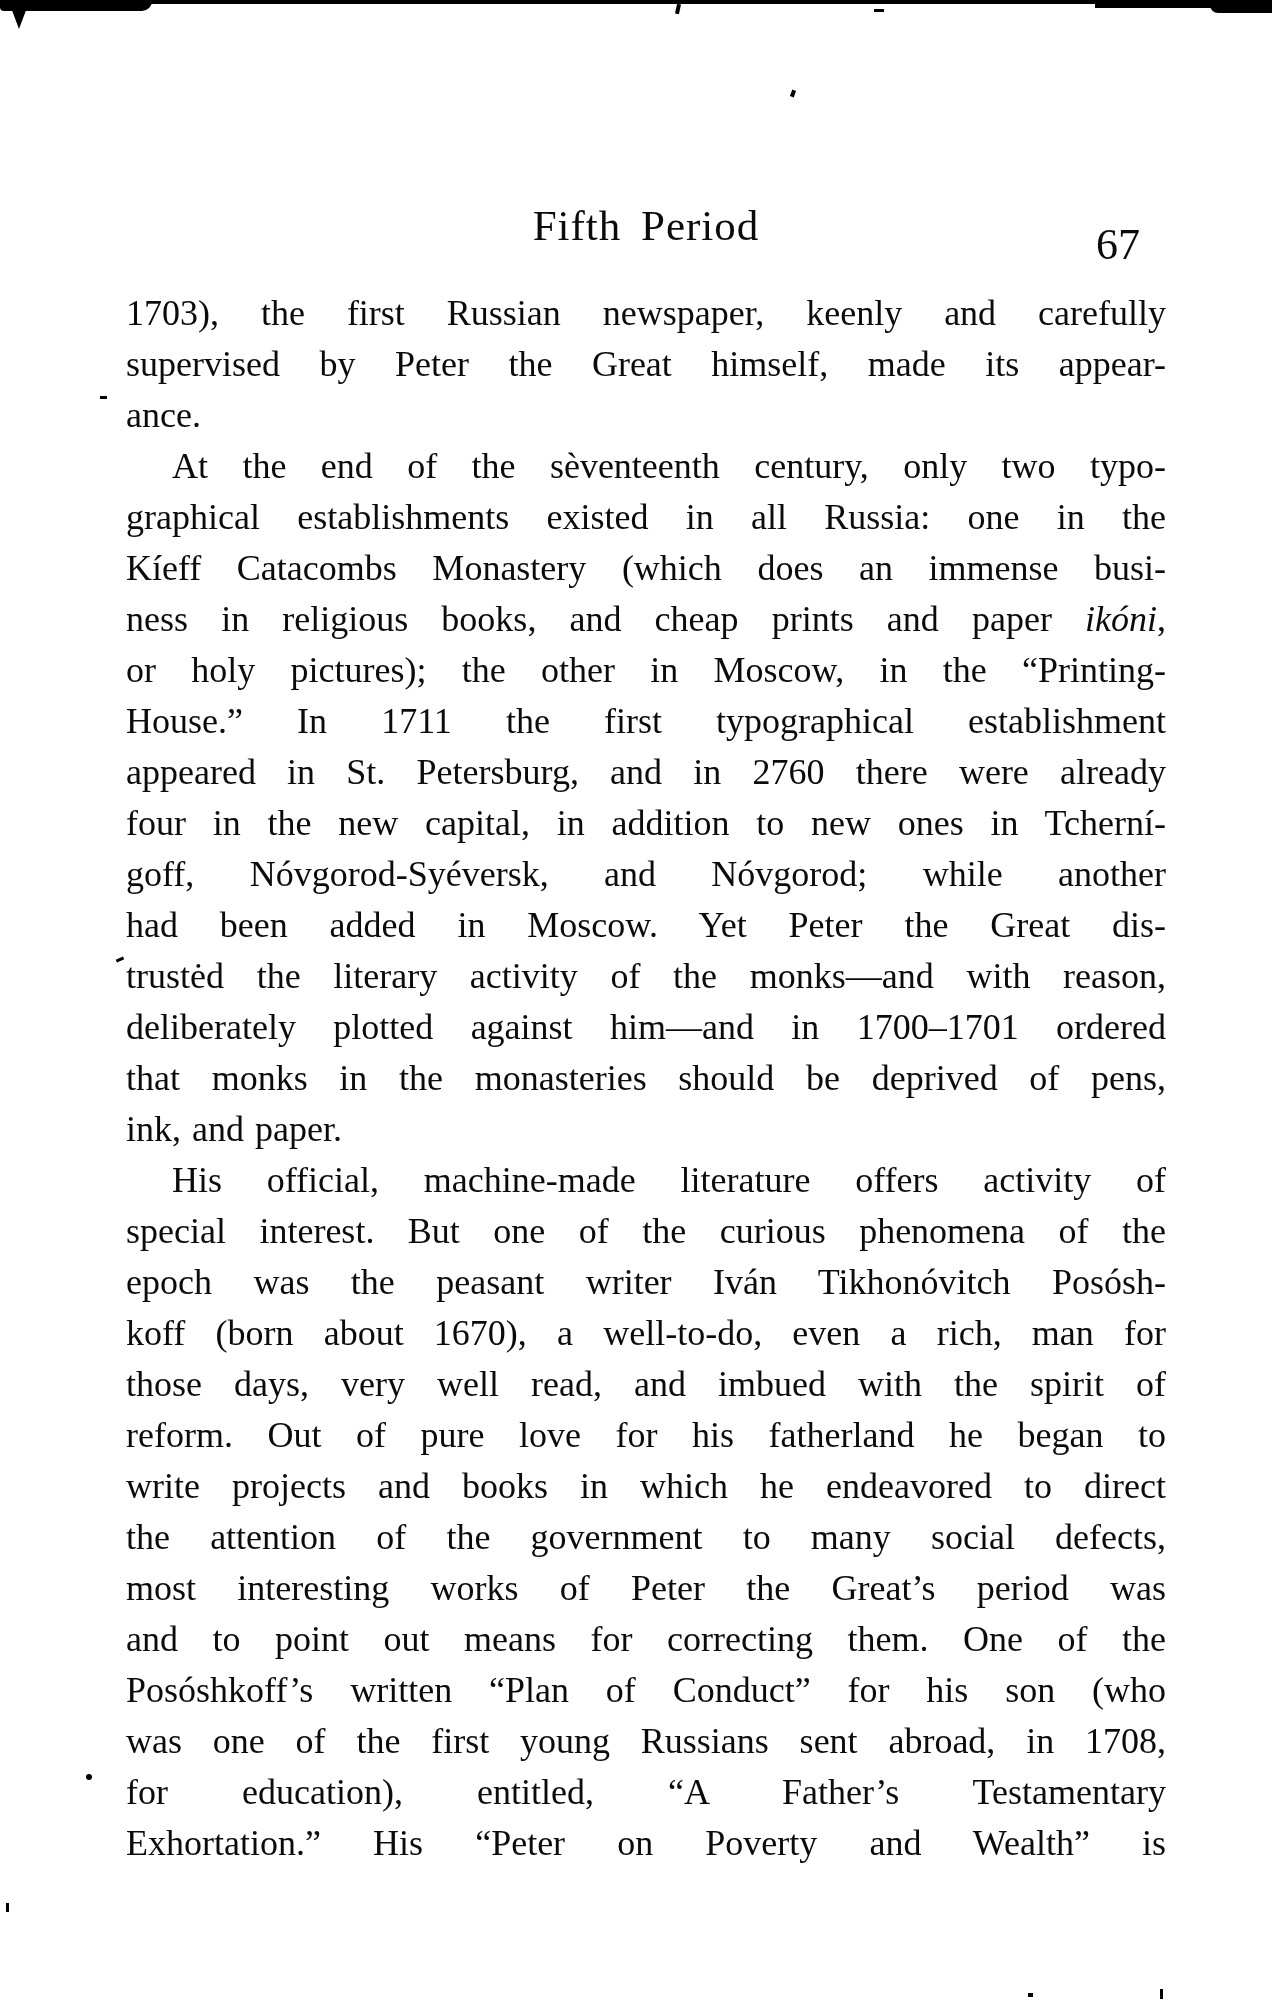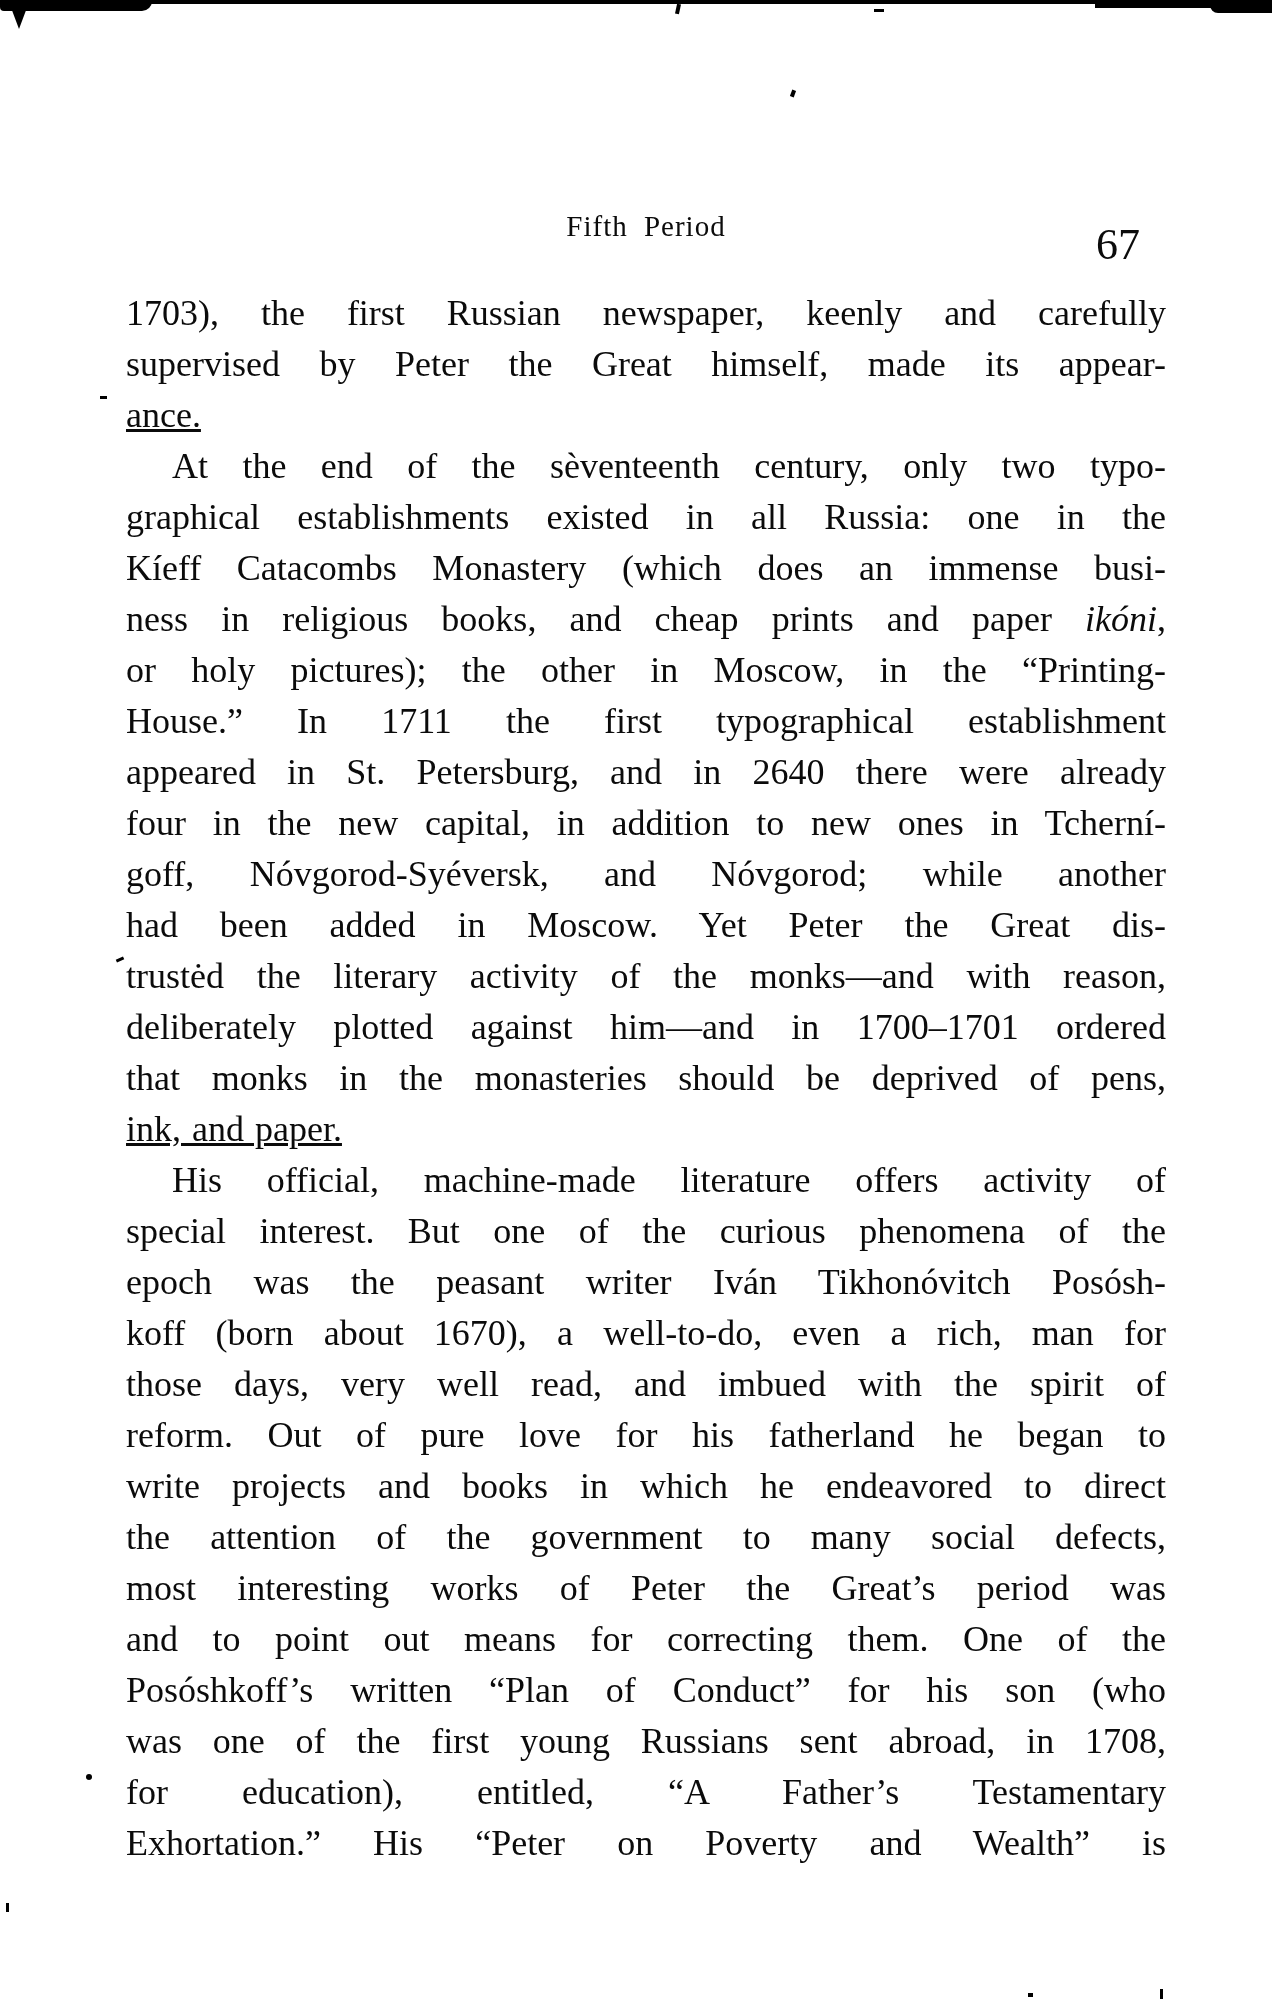--- a/index.html
+++ b/index.html
@@ -23,21 +23,21 @@
   .header {
     position: absolute;
     top: 198px;
     left: 126px;
     width: 1040px;
     height: 62px;
   }
   .running-title {
     display: block;
     text-align: center;
-    font-size: 29px;
+    font-size: 43px;
     line-height: 56px;
     letter-spacing: 1px;
     word-spacing: 8px;
   }
   .page-num {
     position: absolute;
     right: 26px;
     top: 0;
     font-size: 44px;
     line-height: 56px;
@@ -53,21 +53,21 @@
   .line {
     font-size: 36px;
     line-height: 51px;
     height: 51px;
     text-align: justify;
     text-align-last: justify;
     word-spacing: 2px;
     overflow: hidden;
   }
   .line.indent { text-indent: 46px; }
-  .line.para-end { text-align-last: left; text-decoration: underline; }
+  .line.para-end { text-align-last: left; }
   .line i { font-style: italic; }
   
   .ink { position: absolute; background: #000; }
   .top-bar    { top: 0; left: 0; width: 1272px; height: 4px; }
   .top-left   { top: 0; left: 0; width: 152px; height: 11px; border-radius: 0 0 10px 4px; }
   .top-spike  { top: 5px; left: 10px; width: 0; height: 0; background: transparent;
                 border-left: 9px solid transparent; border-right: 9px solid transparent;
                 border-top: 24px solid #000; }
   .top-right  { top: 0; left: 1095px; width: 177px; height: 8px; }
   .top-corner { top: 0; right: 0; width: 62px; height: 13px; border-radius: 0 0 0 8px; }
@@ -110,21 +110,21 @@
   <div class="text-block">
       <div class="line">1703), the first Russian newspaper, keenly and carefully</div>
       <div class="line">supervised by Peter the Great himself, made its appear-</div>
       <div class="line para-end">ance.</div>
       <div class="line indent">At the end of the sèventeenth century, only two typo-</div>
       <div class="line">graphical establishments existed in all Russia: one in the</div>
       <div class="line">Kíeff Catacombs Monastery (which does an immense busi-</div>
       <div class="line">ness in religious books, and cheap prints and paper <i>ikóni</i>,</div>
       <div class="line">or holy pictures); the other in Moscow, in the “Printing-</div>
       <div class="line">House.” In 1711 the first typographical establishment</div>
-      <div class="line">appeared in St. Petersburg, and in 2640 there were already</div>
+      <div class="line">appeared in St. Petersburg, and in 2760 there were already</div>
       <div class="line">four in the new capital, in addition to new ones in Tcherní-</div>
       <div class="line">goff, Nóvgorod-Syéversk, and Nóvgorod; while another</div>
       <div class="line">had been added in Moscow. Yet Peter the Great dis-</div>
       <div class="line">trustėd the literary activity of the monks—and with reason,</div>
       <div class="line">deliberately plotted against him—and in 1700–1701 ordered</div>
       <div class="line">that monks in the monasteries should be deprived of pens,</div>
       <div class="line para-end">ink, and paper.</div>
       <div class="line indent">His official, machine-made literature offers activity of</div>
       <div class="line">special interest. But one of the curious phenomena of the</div>
       <div class="line">epoch was the peasant writer Iván Tikhonóvitch Posósh-</div>

